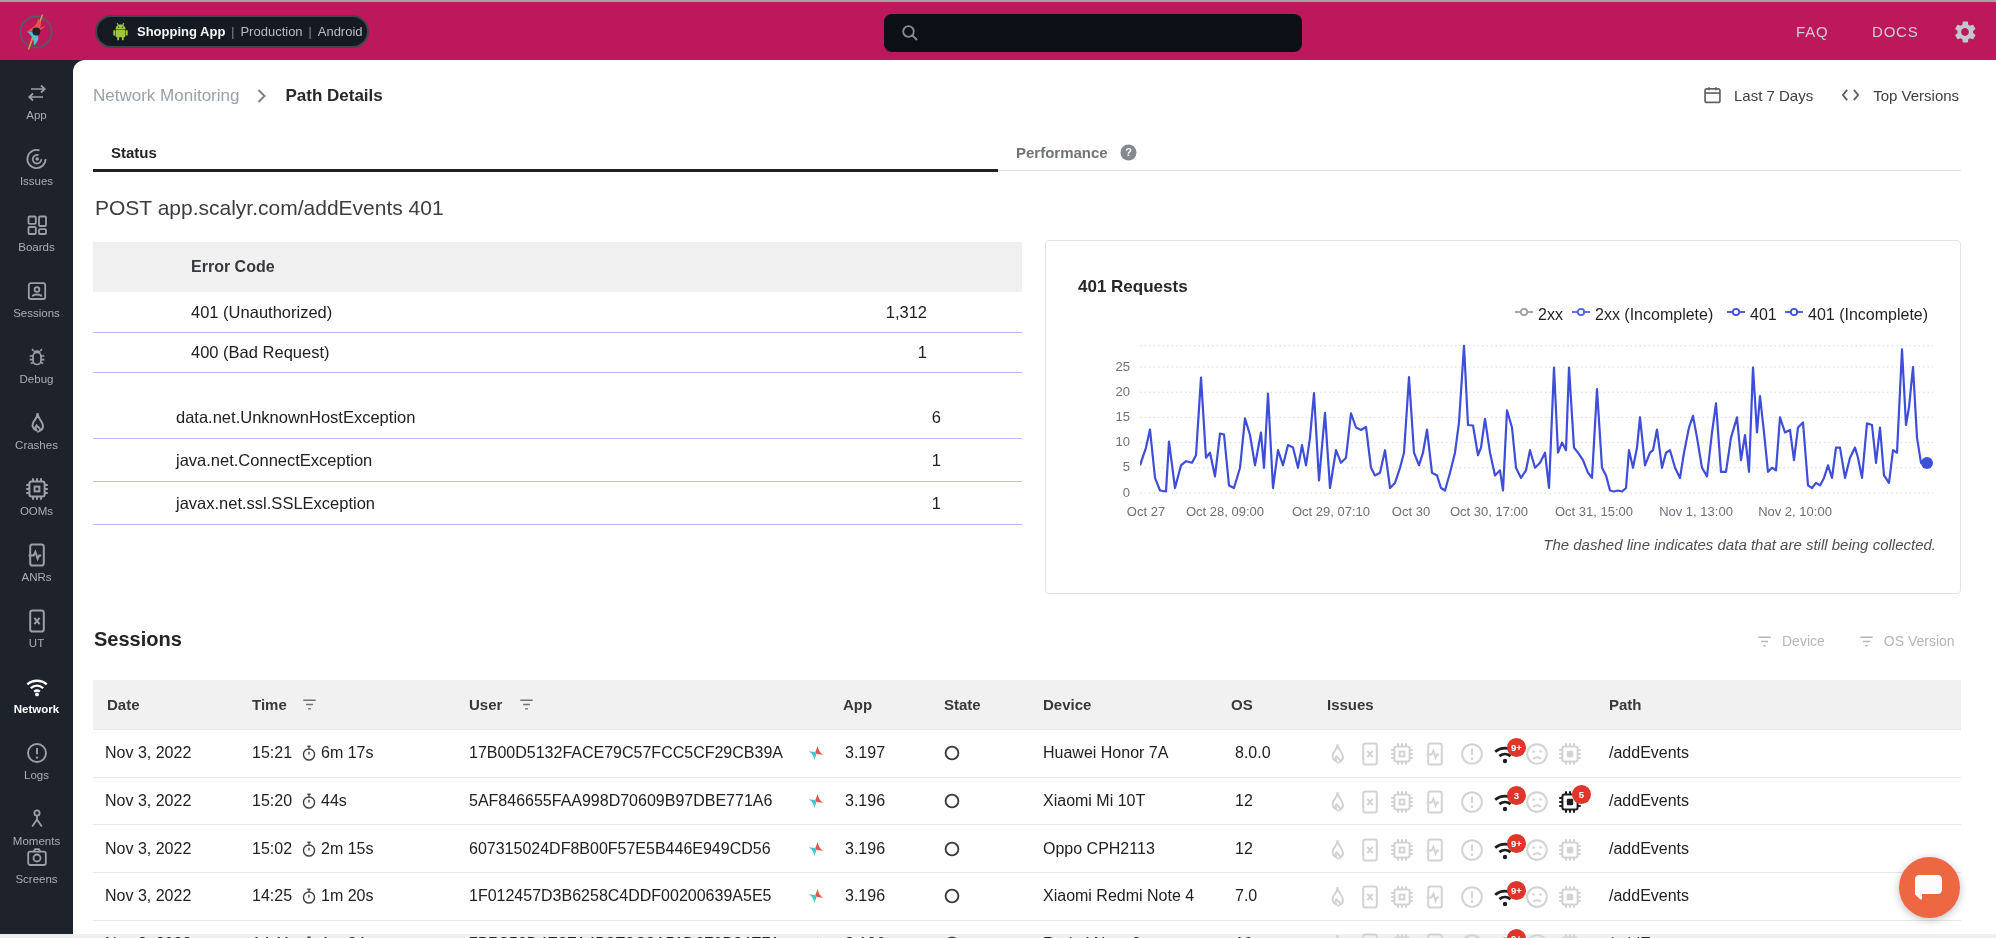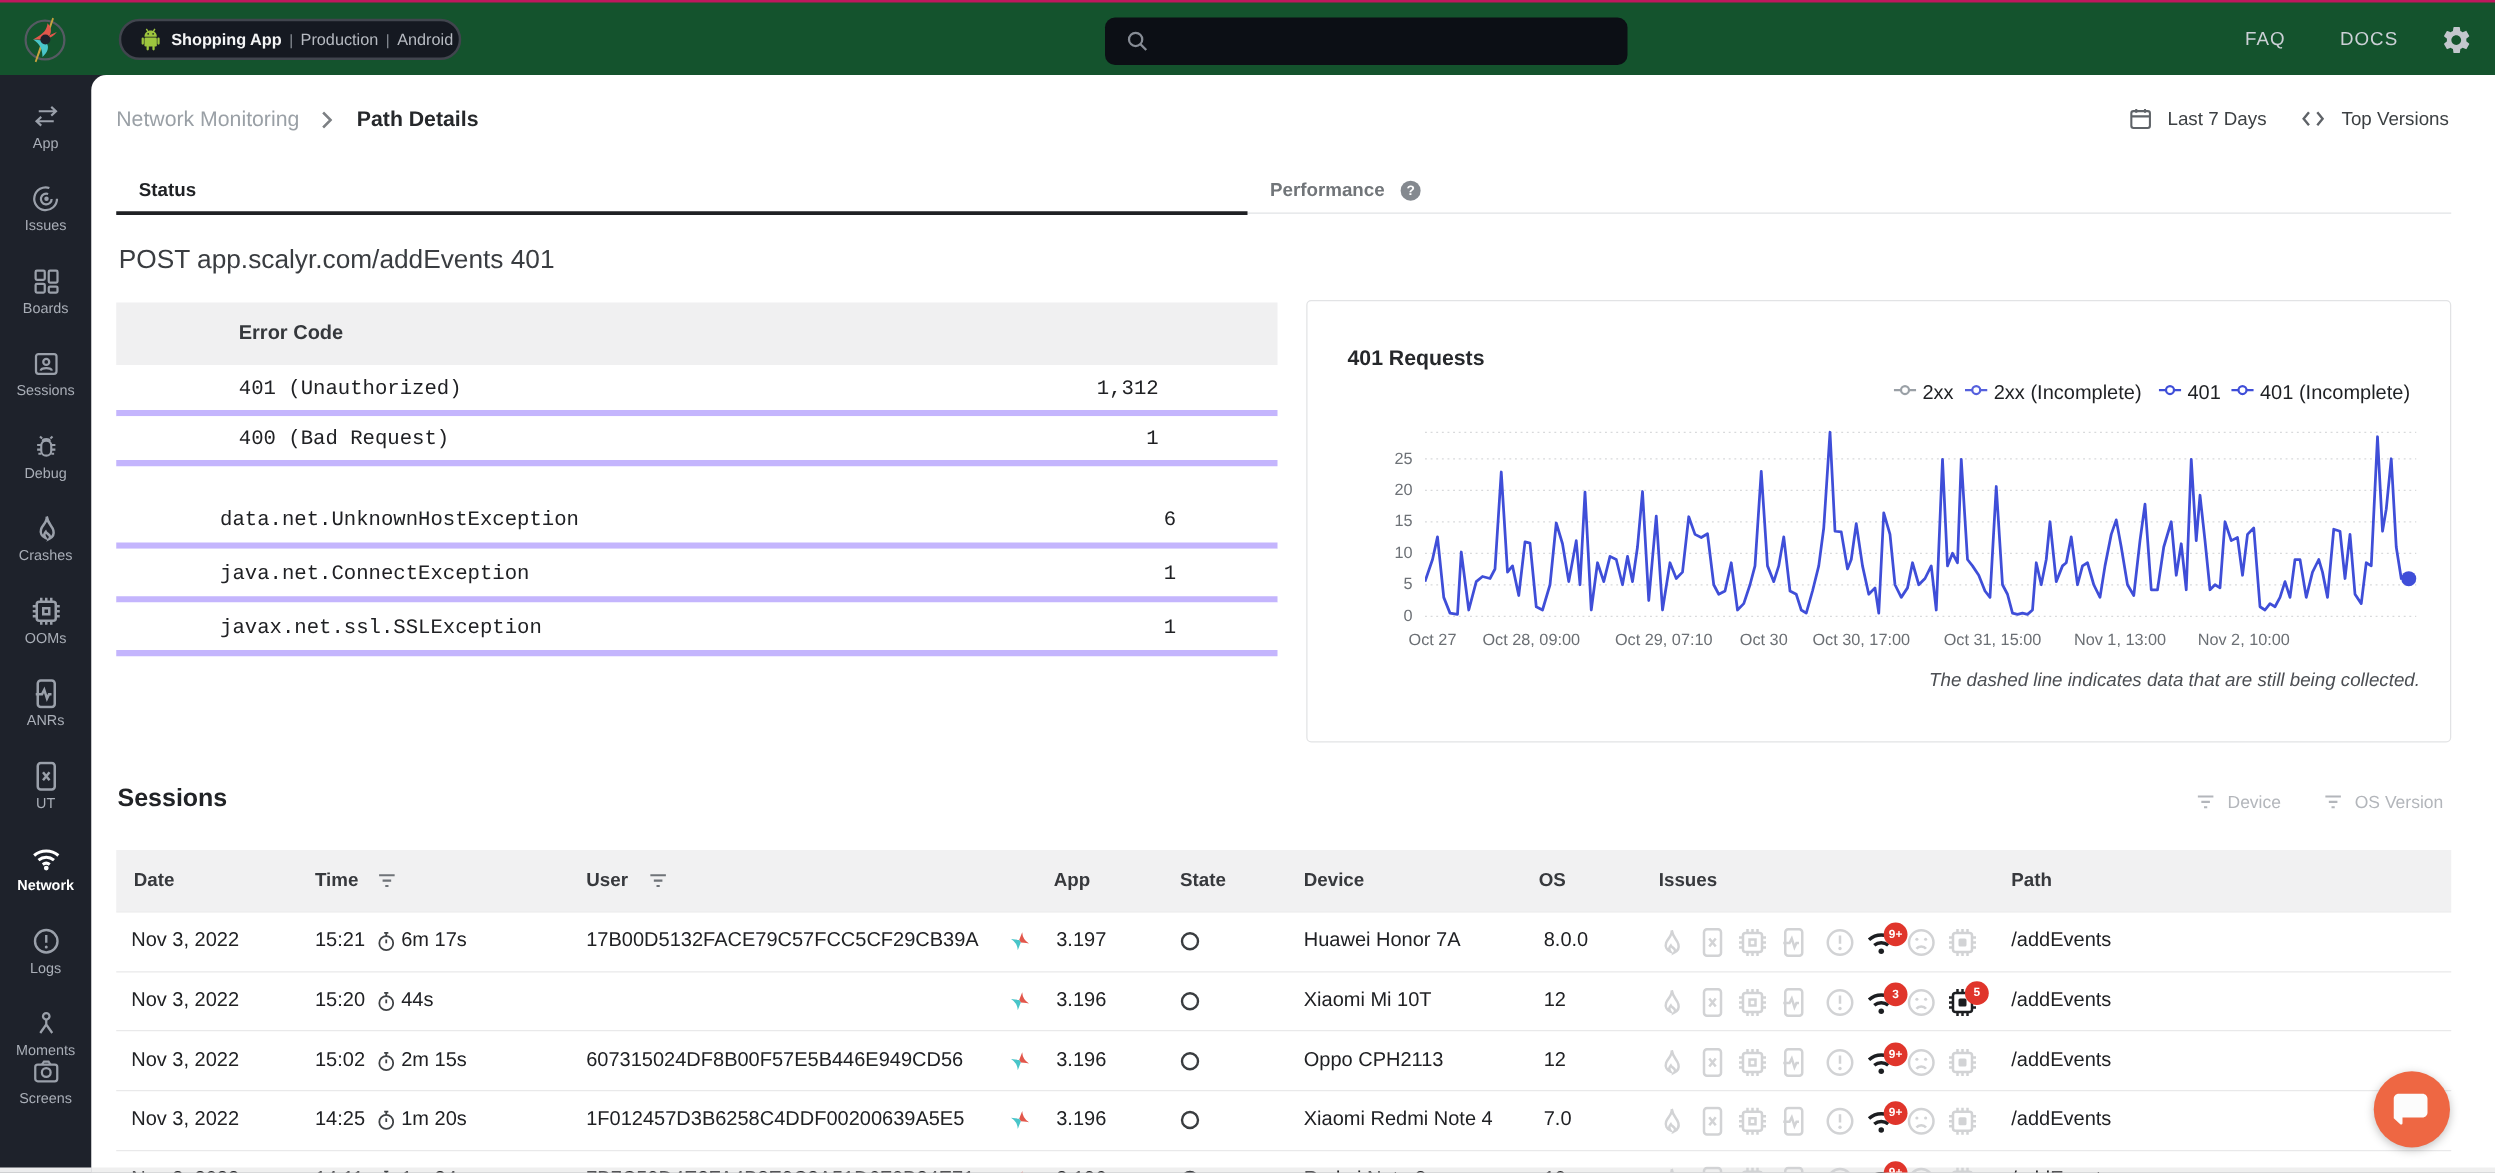--- a/index.html
+++ b/index.html
@@ -1,21 +1,21 @@
 <!DOCTYPE html>
 <html><head>
 <meta charset="utf-8">
 <style>
 * { margin:0; padding:0; box-sizing:border-box; }
 html,body { width:1996px; height:938px; overflow:hidden; background:#fff; }
 body { font-family:"Liberation Sans", sans-serif; }
 #page { position:relative; width:1996px; height:938px; background:#1e222b; }
 .abs { position:absolute; }
 
-#hdr { position:absolute; left:0; top:0; width:1996px; height:60px; background:#14532d; border-top:2px solid #be185d; }
+#hdr { position:absolute; left:0; top:0; width:1996px; height:60px; background:#be185d; border-top:2px solid #a3a3a3; }
 #pill { position:absolute; left:95px; top:13px; width:274px; height:33px; white-space:nowrap; border:2px solid #41454e; border-radius:17px; background:#151921; display:flex; align-items:center; }
 #pill .t1 { color:#f4f5f6; font-weight:bold; font-size:13px; margin-left:8px; }
 #pill .sep { color:#8a8f97; font-size:12px; margin:0 6px; }
 #pill .t2 { color:#b6bac1; font-size:13px; }
 #search { position:absolute; left:884px; top:12px; width:418px; height:38px; border-radius:8px; background:#0c0f15; }
 .hlink { position:absolute; top:21px; color:#ccd0d6; font-size:15px; letter-spacing:0.8px; }
 
 #side { position:absolute; left:0; top:60px; width:73px; height:874px; background:#1e222b; }
 .sitem { position:absolute; left:0; width:73px; text-align:center; }
 .sitem svg { display:block; margin:0 auto; }
@@ -27,21 +27,21 @@
 #botstripL { position:absolute; left:0; top:934px; width:73px; height:4px; background:#ececed; }
 .crumb-gray { color:#9aa0a6; font-size:17px; }
 .crumb-dark { color:#26282b; font-size:17px; font-weight:bold;text-align:center; }
 .ctl { color:#3c4043; font-size:15px; }
 
 #tabline { position:absolute; left:93px; top:170px; width:1868px; height:1px; background:#e1e3e6; }
 #tabink  { position:absolute; left:93px; top:169px; width:905px; height:3px; background:#1f2124; }
 
 .etable { position:absolute; left:93px; width:929px; }
 .ethead { background:#f0f0f1; font-weight:bold; font-size:16px; color:#35383c; display:flex; align-items:center; }
-.etrow { display:flex; align-items:center; font-size:16.5px; color:#202124; border-bottom:5px solid #c4b5fd; background:#fff;font-family:Liberation Mono, monospace; }
+.etrow { display:flex; align-items:center; font-size:16.5px; color:#202124; border-bottom:1px solid #c4b5fd; background:#fff; }
 .etrow .k { flex:1; }
 .etrow .v { text-align:right; }
 
 #chart { position:absolute; left:1045px; top:240px; width:916px; height:354px; border:1px solid #e2e3e5; border-radius:4px; background:#fff; }
 .leg { position:absolute; top:306px; height:18px; display:flex; align-items:flex-start; font-size:16px; color:#1f2124; }
 .leg svg { margin-right:5px; }
 .ylab { position:absolute; width:40px; text-align:right; font-size:13px; color:#6e7277; }
 .xlab { position:absolute; top:504px; width:110px; text-align:center; font-size:13px; color:#6b6f74; }
 
 #shead { position:absolute; left:93px; top:680px; width:1868px; height:49px; background:#f1f1f2; }
@@ -498,20 +498,21 @@
       <use href="#i-chipfill"></use>
     </svg>
 <div class="badge" style="left:1507px;top:738px">9+</div>
 <div class="td" style="left:1609px;top:729px">/addEvents</div>
 <div class="td" style="left:105px;top:777px">Nov 3, 2022</div>
 <div class="td" style="left:252px;top:777px">15:20</div>
 <svg class="abs" style="left:300px;top:792px" width="18" height="18" color="#3f4245">
       <use href="#i-stopwatch"></use>
     </svg>
 <div class="td" style="left:321px;top:777px">44s</div>
+<div class="td" style="left:469px;top:777px">5AF846655FAA998D70609B97DBE771A6</div>
 <svg class="abs" style="left:808px;top:793px" width="16" height="16" viewBox="0 0 16 16">
 <g transform="rotate(14 8 8)">
         <path d="M8 0.6 Q9.6 6.1 15.4 8 Q10.6 8.5 8.9 8.9 L7.1 7.1 Q7.5 4.2 8 0.6 Z" fill="#e2574b"></path>
 <path d="M8 15.4 Q6.4 9.9 0.6 8 Q5.4 7.5 7.1 7.1 L8.9 8.9 Q8.5 11.8 8 15.4 Z" fill="#49c5c9"></path>
       </g>
     </svg>
 <div class="td" style="left:845px;top:777px">3.196</div>
 <svg class="abs" style="left:944px;top:793px" width="16" height="16">
       <circle cx="8" cy="8" r="6.4" fill="none" stroke="#3a3d40" stroke-width="1.9"></circle>
     </svg>

